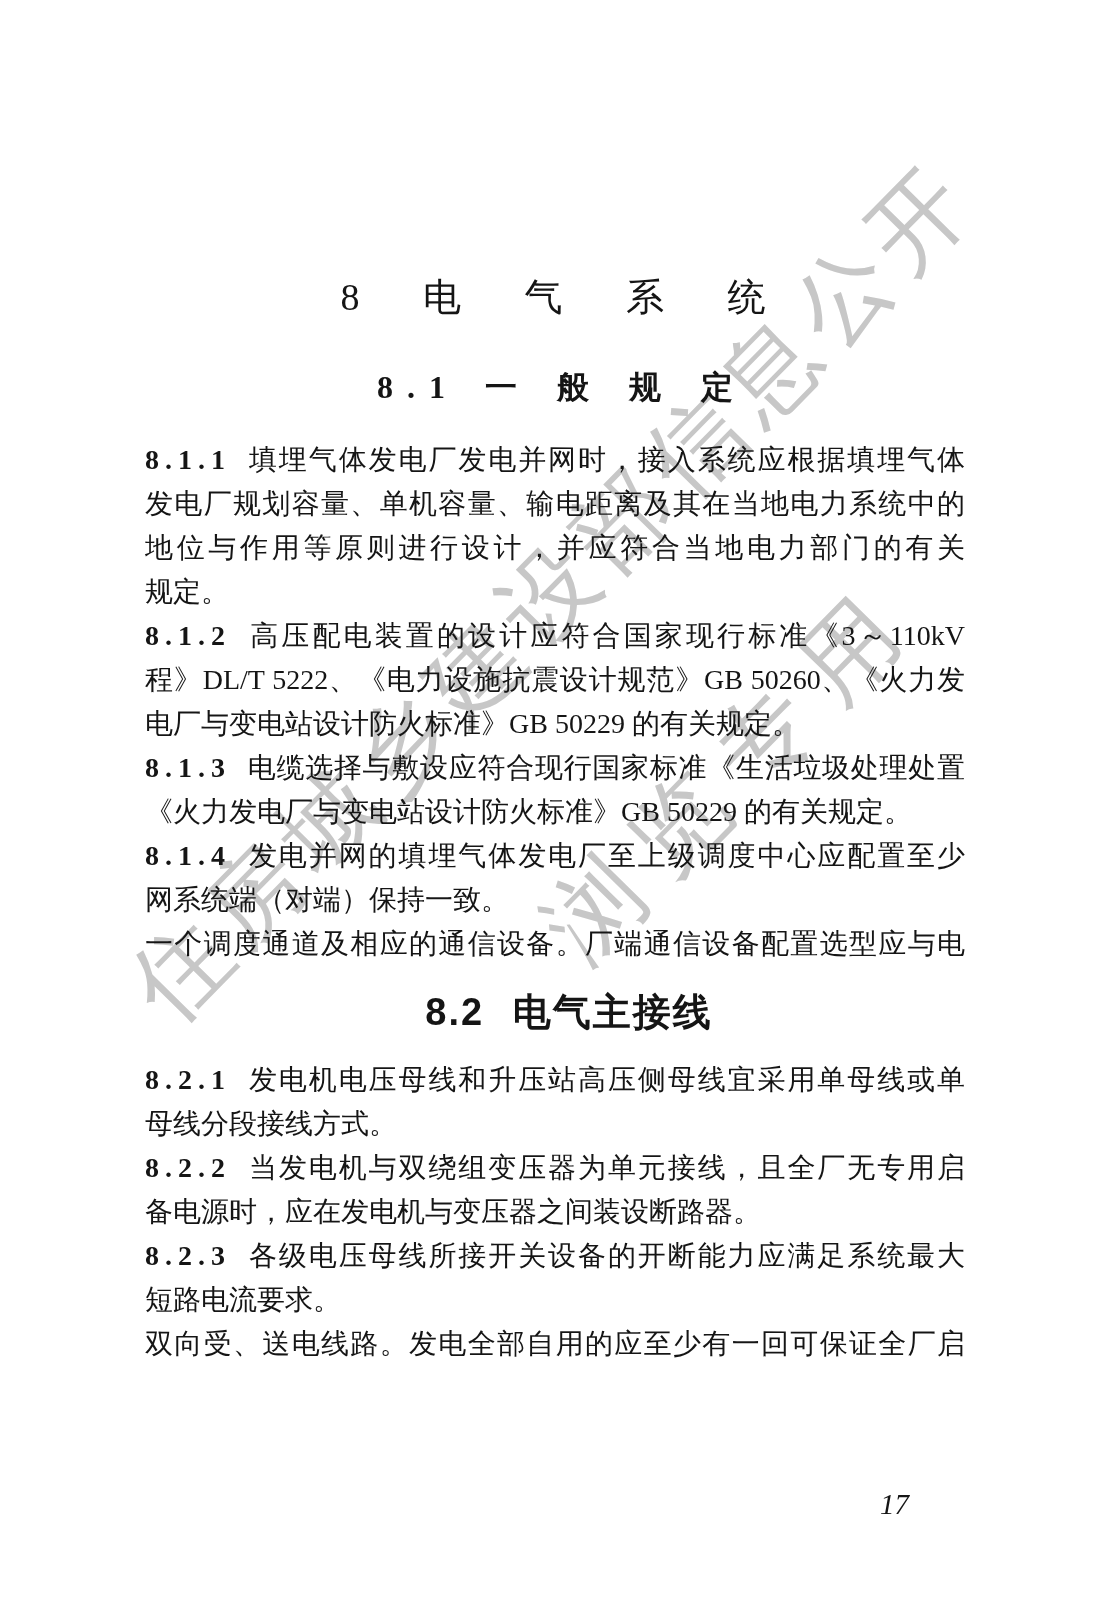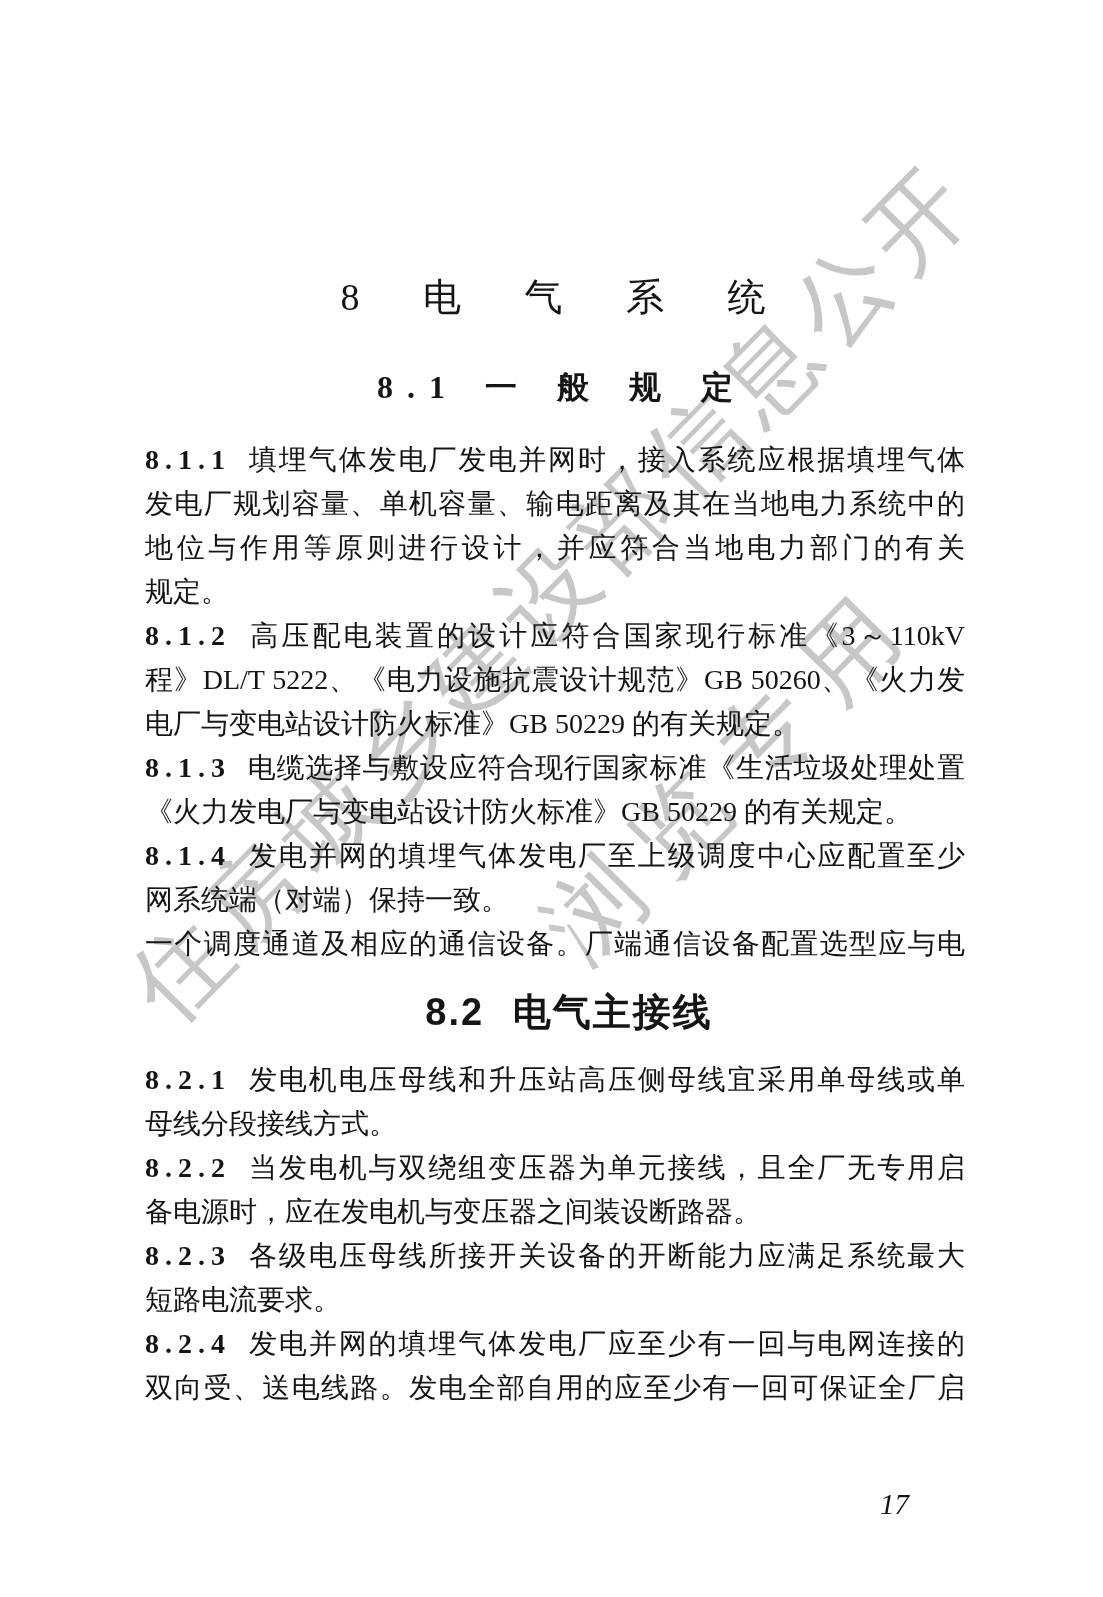--- a/index.html
+++ b/index.html
@@ -82,18 +82,17 @@
 
   <div class="line full"><b class="cnum">8.2.1</b><span class="gap"></span><span>发电机电压母线和升压站高压侧母线宜采用单母线或单</span></div>
   <div class="line">母线分段接线方式。</div>
 
   <div class="line full"><b class="cnum">8.2.2</b><span class="gap"></span><span>当发电机与双绕组变压器为单元接线，且全厂无专用启</span></div>
   <div class="line">备电源时，应在发电机与变压器之间装设断路器。</div>
 
   <div class="line full"><b class="cnum">8.2.3</b><span class="gap"></span><span>各级电压母线所接开关设备的开断能力应满足系统最大</span></div>
   <div class="line">短路电流要求。</div>
 
-  <div class="line full"><b class="cnum">8.2.4</b><span class="gap"></span><span>发电并网的填埋气体发电厂应至少有一回与电网连接的</span></div>
   <div class="line full">双向受、送电线路。发电全部自用的应至少有一回可保证全厂启</div>
 
 </div>
 
 <div class="page-number">17</div>
 
 </body></html>

